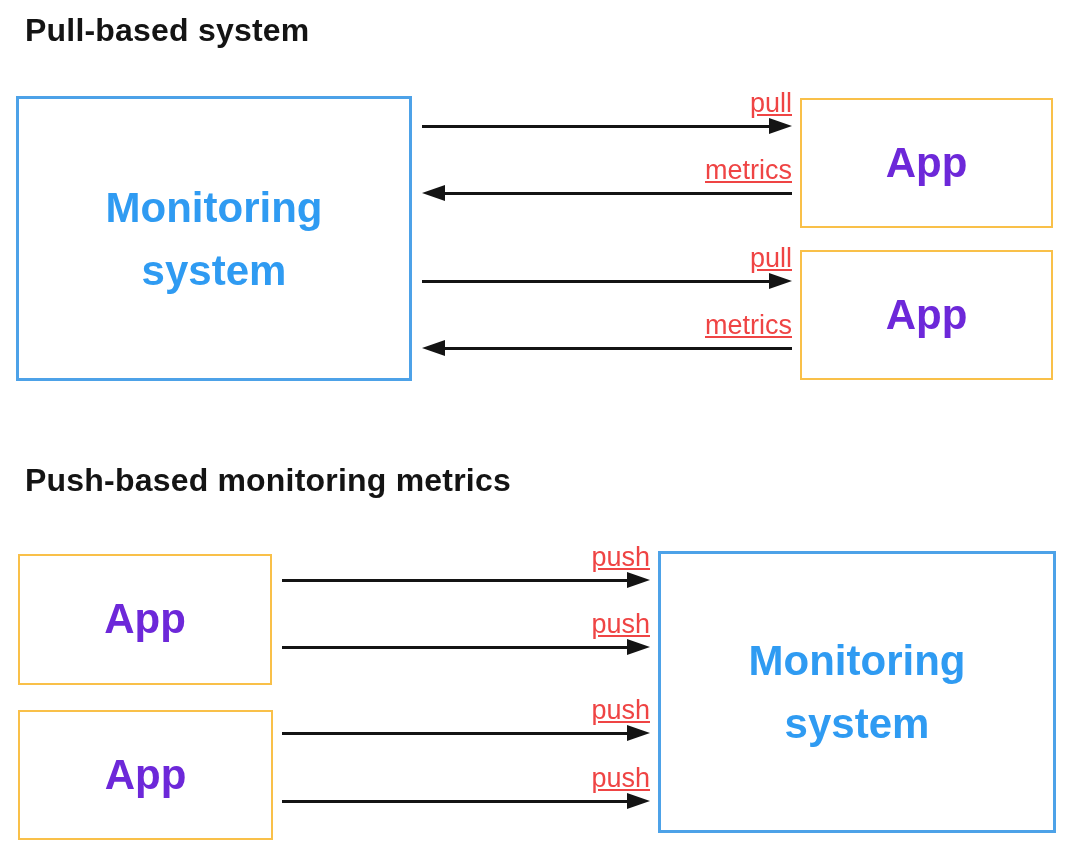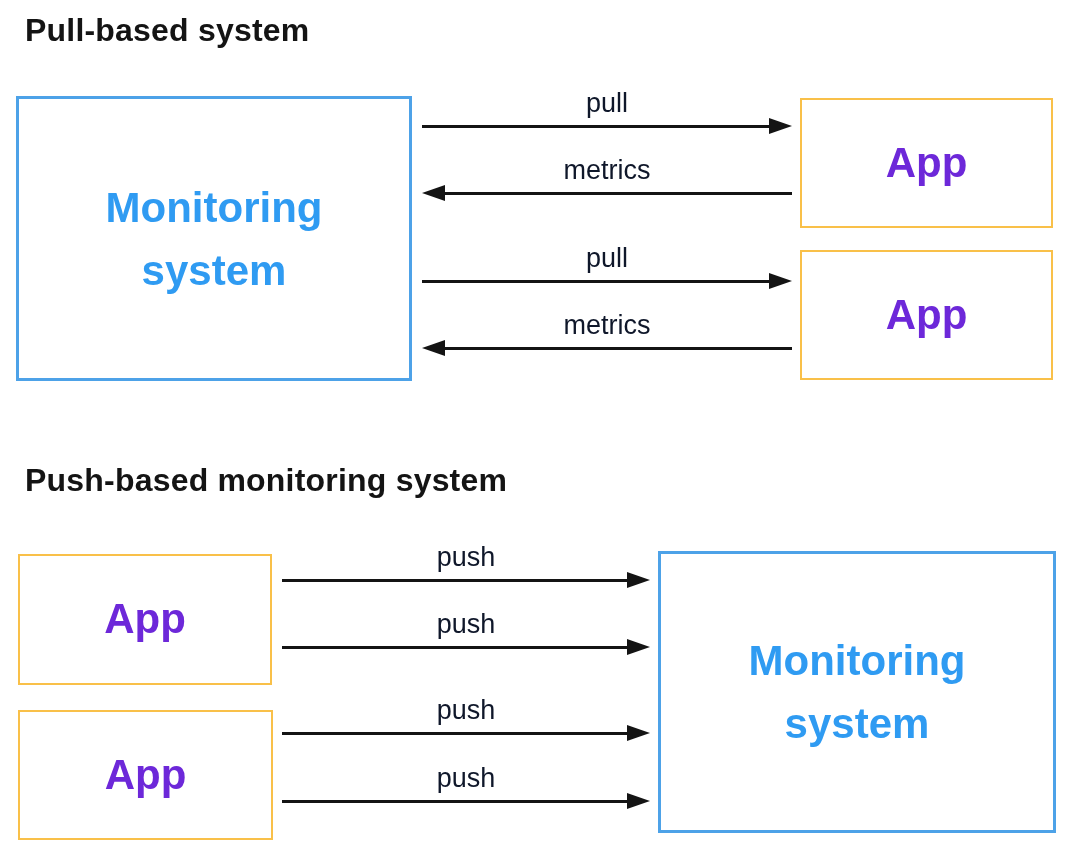--- a/index.html
+++ b/index.html
@@ -46,23 +46,24 @@
     color: #6d28d9;
     font-size: 42px;
     line-height: 1.1;
   }
 
   .connector { position: absolute; }
   .connector-label {
     height: 30px;
     line-height: 30px;
     font-size: 27px;
-    color: #0f172a;
-    text-align: center;
+    color: #ef4444;
+    text-align: right;
     white-space: nowrap;
+    text-decoration: underline;
   }
   .arrow { position: relative; height: 17px; width: 100%; }
   .arrow .line {
     position: absolute;
     top: 7px;
     height: 3px;
     background: #141414;
   }
   .arrow.right .line { left: 0; right: 16px; }
   .arrow.left  .line { left: 16px; right: 0; }
@@ -124,21 +125,21 @@
   </div>
 
   <div class="connector" style="left:422px; top:310px; width:370px;">
     <div class="connector-label">metrics</div>
     <div class="arrow left">
       <div class="line"></div>
       <div class="head"></div>
     </div>
   </div>
 
-  <div class="diagram-title" style="left:25px; top:462px;">Push-based monitoring system</div>
+  <div class="diagram-title" style="left:25px; top:462px;">Push-based monitoring metrics</div>
 
   <div class="box orange" style="left:18px; top:554px; width:254px; height:131px;">
     <span class="box-label app-label">App</span>
   </div>
 
   <div class="box orange" style="left:18px; top:710px; width:255px; height:130px;">
     <span class="box-label app-label">App</span>
   </div>
 
   <div class="box blue" style="left:658px; top:551px; width:398px; height:282px;">

